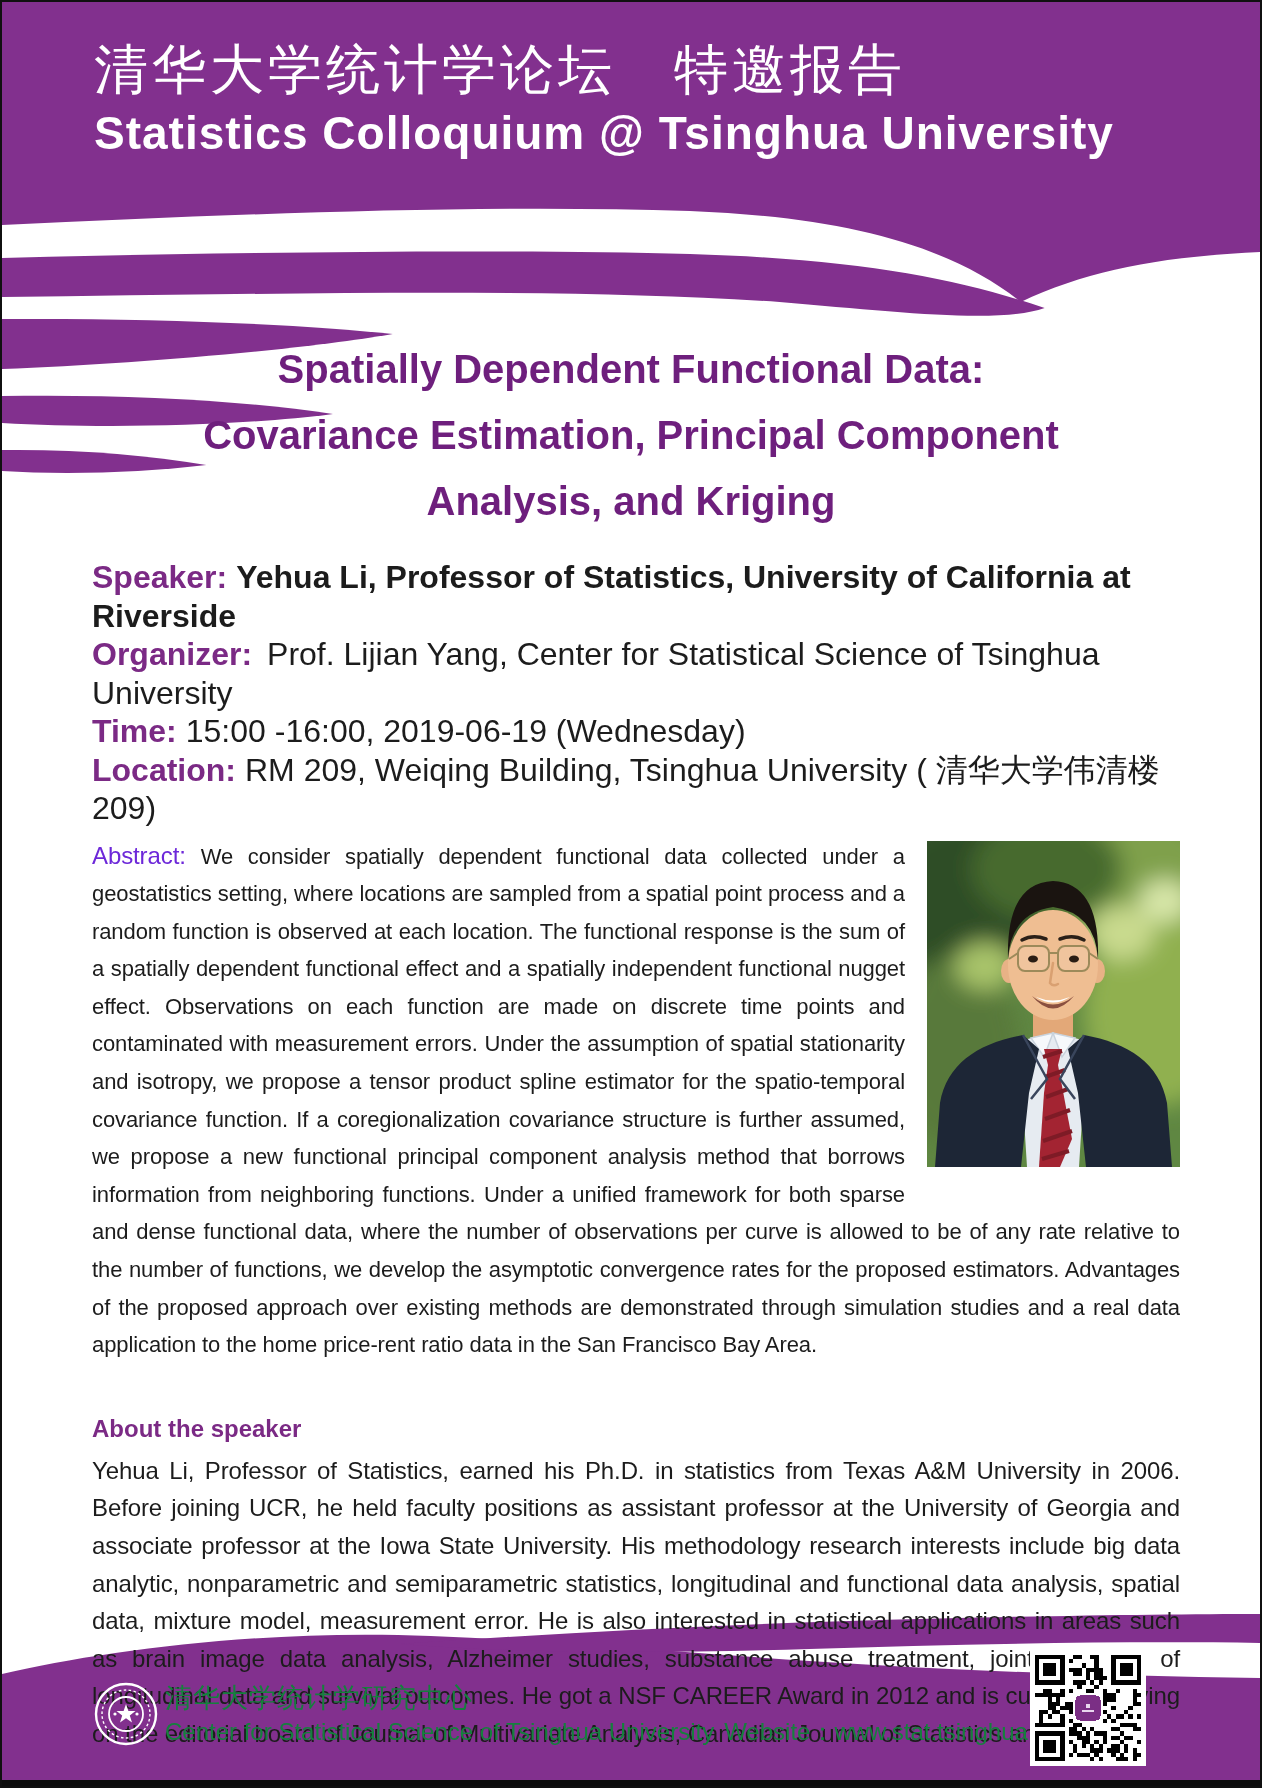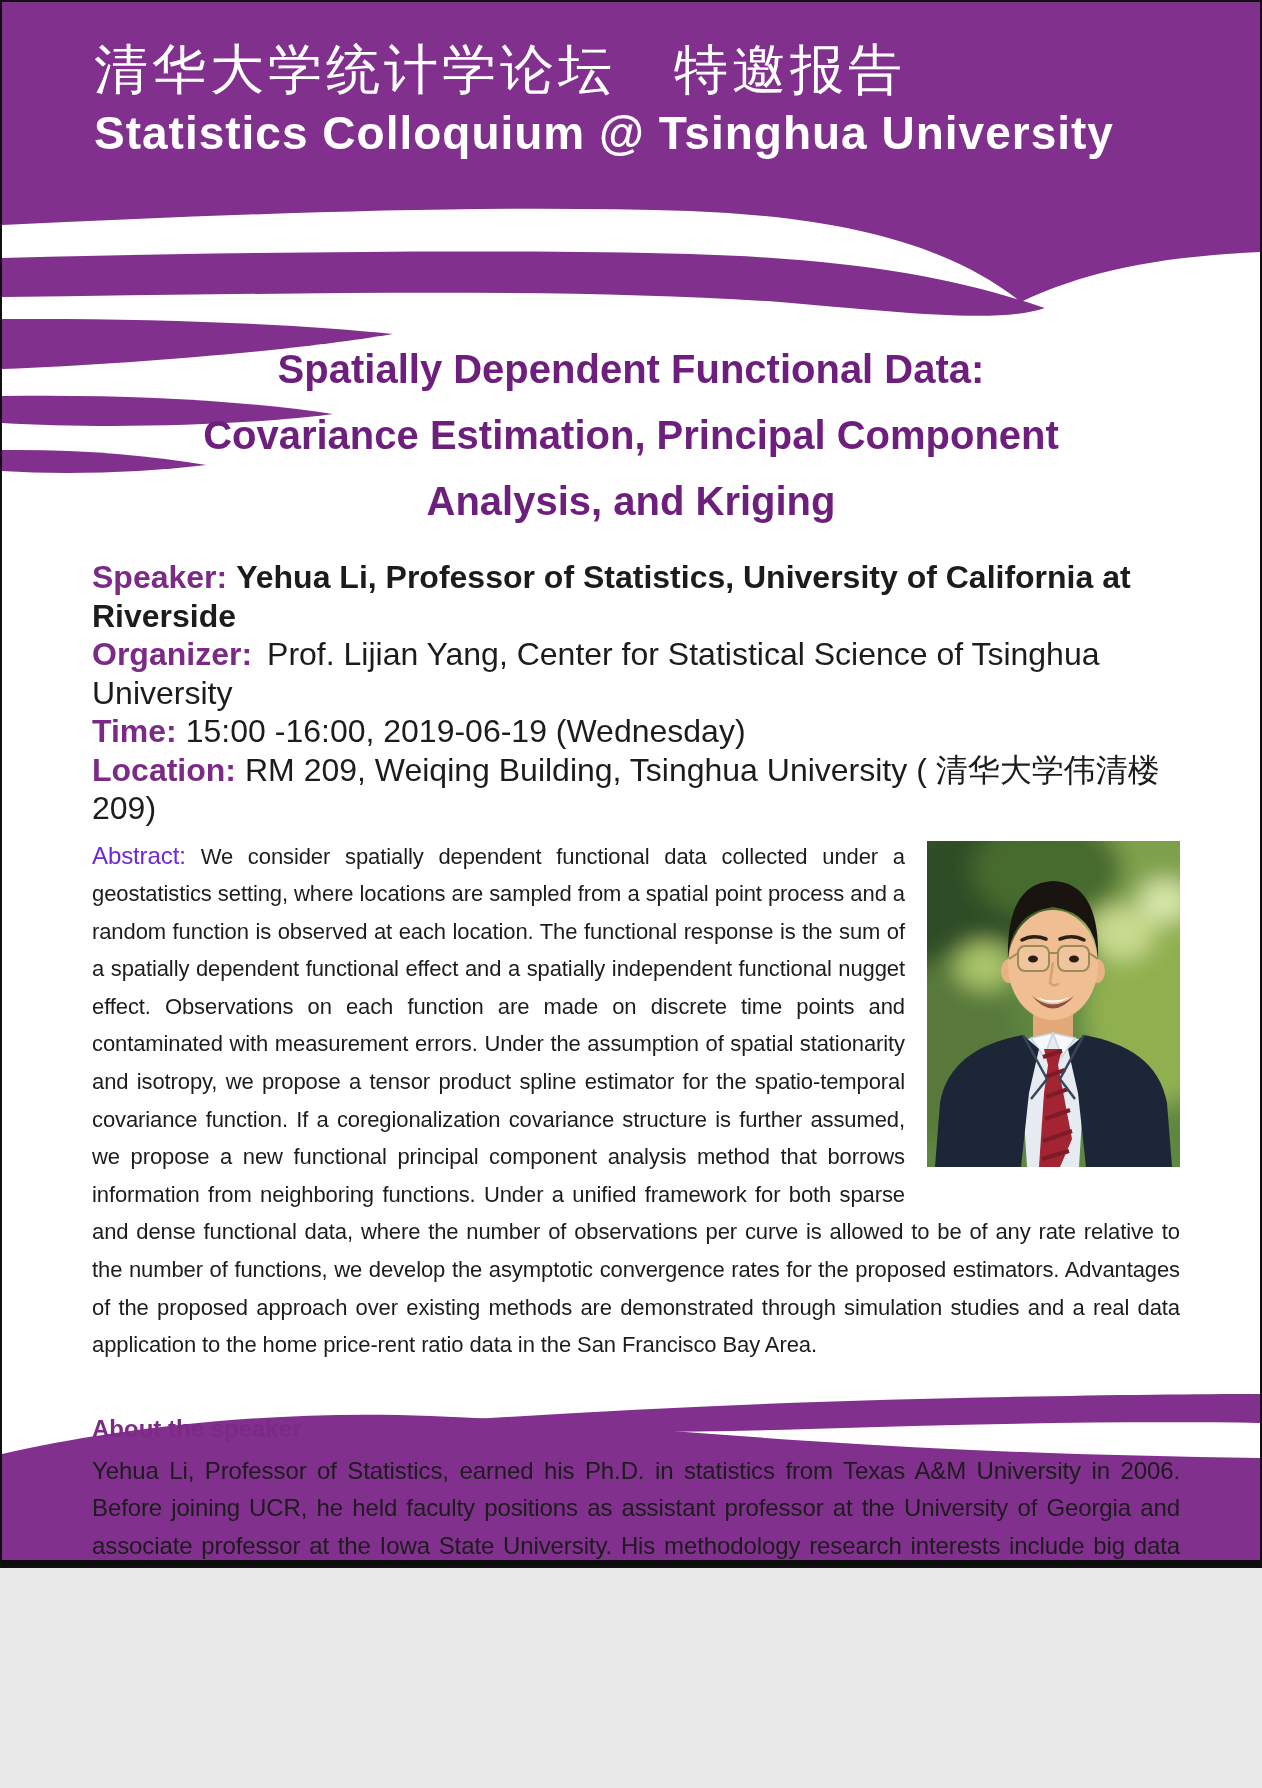--- a/index.html
+++ b/index.html
@@ -1,17 +1,17 @@
 <!DOCTYPE html>
 <html><head>
 <meta charset="utf-8">
 <style>
   html,body{margin:0;padding:0;background:#e8e8e8;}
   .poster{
-    position:relative;width:1262px;height:1568px;margin:0 auto;
+    position:relative;width:1262px;height:1788px;margin:0 auto;
     background:#fff;border:2px solid #101010;box-sizing:border-box;overflow:hidden;
     font-family:"Liberation Sans",sans-serif;
   }
   .top-waves,.bottom-waves{position:absolute;left:0;width:1258px;display:block;pointer-events:none;}
   .top-waves{top:0;height:520px;}
   .bottom-waves{bottom:0;height:245px;}
   .header-zh{
     position:absolute;top:36px;left:92px;color:#fff;font-size:54px;line-height:62px;
     letter-spacing:4px;font-weight:400;z-index:2;
   }

